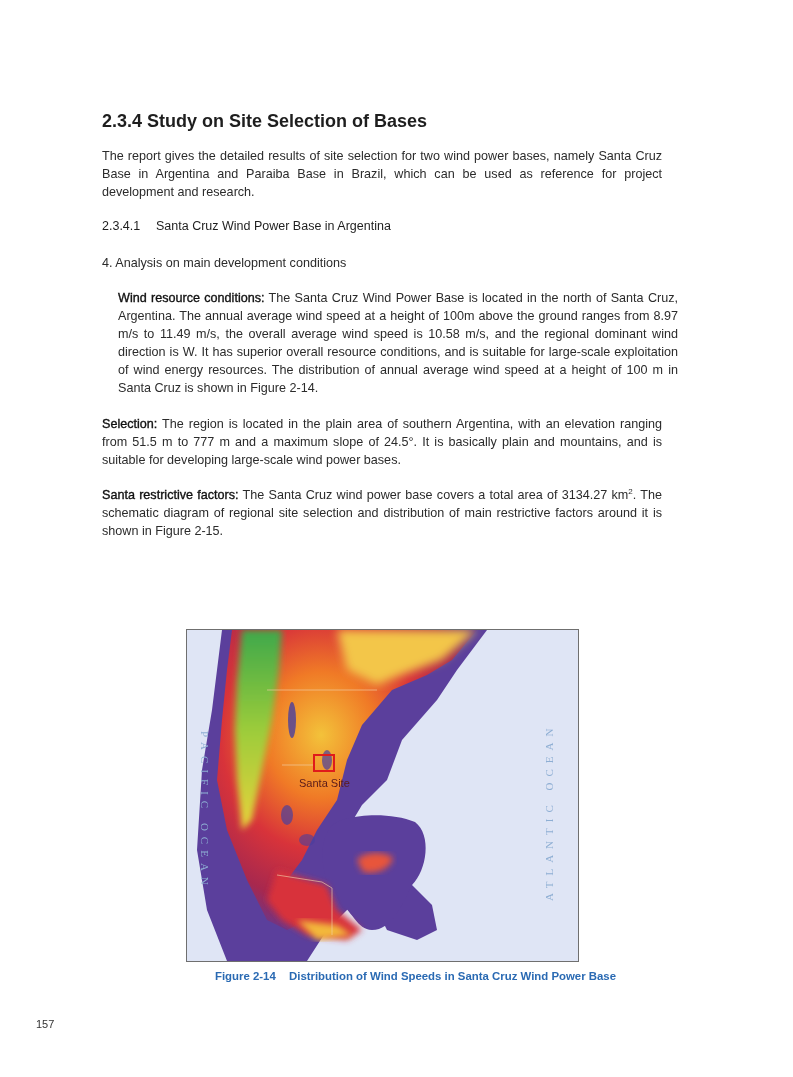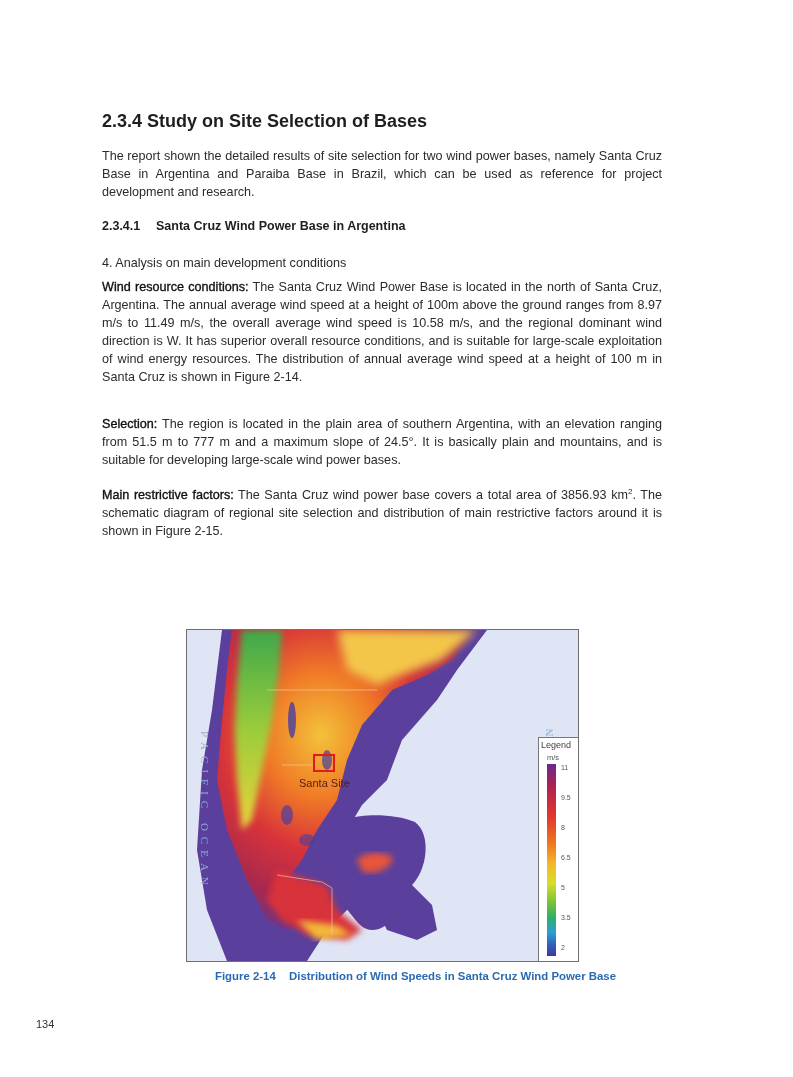--- a/index.html
+++ b/index.html
@@ -3,30 +3,30 @@
 <meta charset="utf-8">
 <style>
   html, body { margin: 0; padding: 0; }
   body {
     width: 793px; height: 1077px; background: #ffffff; position: relative;
     font-family: "Liberation Sans", sans-serif; color: #2b2b2b; overflow: hidden;
   }
   .content { position: absolute; left: 102px; width: 560px; top: 0; }
   .h3 { position: absolute; top: 111px; left: 0; font-size: 18px; font-weight: bold; color: #1e1e1e; white-space: nowrap; }
   .h3 .num { display: inline-block; width: 45px; }
-  .h4 { position: absolute; top: 219px; left: 0; font-size: 12.5px; font-weight: bold; color: #1e1e1e; white-space: nowrap; }
+  .h4 { position: absolute; top: 219px; left: 0; font-size: 12.5px; font-weight: normal; color: #1e1e1e; white-space: nowrap; }
   .h4 .num { display: inline-block; width: 54px; }
   .para {
     position: absolute; left: 0; width: 560px; font-size: 12.6px; line-height: 18px;
     text-align: justify; color: #2b2b2b; margin: 0;
   }
   .para b { font-weight: normal; color: #111; -webkit-text-stroke: 0.35px #111; }
   .p1 { top: 147px; }
   .sub { top: 254px; }
-  .p2 { top: 278px; }
+  .p2 { top: 289px; margin-left: 16px; }
   .p3 { top: 415px; }
   .p4 { top: 486px; }
   sup { font-size: 8px; line-height: 0; vertical-align: super; }
 
   .figure {
     position: absolute; left: 186px; top: 629px; width: 391px; height: 331px;
     border: 1px solid #6f6f6f; background: #dfe5f5; overflow: hidden;
   }
   .figure svg { position: absolute; left: 0; top: 0; }
   .ocean-label {
@@ -56,32 +56,32 @@
   .caption .fig-num { display: inline-block; width: 74px; }
   .page-number { position: absolute; left: 36px; top: 1018px; font-size: 11px; color: #333; }
 </style>
 </head>
 <body>
 
 <div class="content">
   <div class="h3">
     <span class="num">2.3.4</span><span>Study on Site Selection of Bases</span>
   </div>
-  <p class="para p1">The report shown the detailed results of site selection for two wind power bases, namely Santa Cruz Base in Argentina and Paraiba Base in Brazil, which can be used as reference for project development and research.</p>
+  <p class="para p1">The report gives the detailed results of site selection for two wind power bases, namely Santa Cruz Base in Argentina and Paraiba Base in Brazil, which can be used as reference for project development and research.</p>
 
   <div class="h4">
     <span class="num">2.3.4.1</span><span>Santa Cruz Wind Power Base in Argentina</span>
   </div>
   <p class="para sub">4. Analysis on main development conditions</p>
 
   <p class="para p2"><b>Wind resource conditions:</b><span> The Santa Cruz Wind Power Base is located in the north of Santa Cruz, Argentina. The annual average wind speed at a height of 100m above the ground ranges from 8.97 m/s to 11.49 m/s, the overall average wind speed is 10.58 m/s, and the regional dominant wind direction is W. It has superior overall resource conditions, and is suitable for large-scale exploitation of wind energy resources. The distribution of annual average wind speed at a height of 100 m in Santa Cruz is shown in Figure 2-14.</span></p>
 
   <p class="para p3"><b>Selection:</b><span> The region is located in the plain area of southern Argentina, with an elevation ranging from 51.5 m to 777 m and a maximum slope of 24.5°. It is basically plain and mountains, and is suitable for developing large-scale wind power bases.</span></p>
 
-  <p class="para p4"><b>Main restrictive factors:</b><span> The Santa Cruz wind power base covers a total area of 3856.93 km</span><sup>2</sup><span>. The schematic diagram of regional site selection and distribution of main restrictive factors around it is shown in Figure 2-15.</span></p>
+  <p class="para p4"><b>Santa restrictive factors:</b><span> The Santa Cruz wind power base covers a total area of 3134.27 km</span><sup>2</sup><span>. The schematic diagram of regional site selection and distribution of main restrictive factors around it is shown in Figure 2-15.</span></p>
 </div>
 
 <div class="figure">
   <svg width="391" height="331" viewBox="0 0 391 331">
     <defs>
       <radialGradient id="mainland" cx="40%" cy="35%" r="70%">
         <stop offset="0%" stop-color="#f3c23a"></stop>
         <stop offset="30%" stop-color="#f07a26"></stop>
         <stop offset="55%" stop-color="#d8333a"></stop>
         <stop offset="80%" stop-color="#a8284e"></stop>
@@ -122,31 +122,19 @@
     <polyline points="80,60 190,60" fill="none" stroke="#f2d0a8" stroke-width="0.8" opacity="0.8"></polyline>
     <polyline points="95,135 128,135" fill="none" stroke="#f2d0a8" stroke-width="0.8" opacity="0.8"></polyline>
     <polyline points="90,245 135,252 145,258 145,305" fill="none" stroke="#f2d0a8" stroke-width="0.8" opacity="0.8"></polyline>
   </svg>
 
   <div class="ocean-label pacific">PACIFIC OCEAN</div>
   <div class="ocean-label atlantic">ATLANTIC OCEAN</div>
   <div class="santa-box"></div>
   <div class="santa-label">Santa Site</div>
 
-  <div class="legend">
-    <div class="title">Legend</div>
-    <div class="unit">m/s</div>
-    <div class="bar"></div>
-    <div class="tick" style="top:26px">11</div>
-    <div class="tick" style="top:56px">9.5</div>
-    <div class="tick" style="top:86px">8</div>
-    <div class="tick" style="top:116px">6.5</div>
-    <div class="tick" style="top:146px">5</div>
-    <div class="tick" style="top:176px">3.5</div>
-    <div class="tick" style="top:206px">2</div>
-  </div>
 </div>
 
 <div class="caption">
   <span class="fig-num">Figure 2-14</span><span>Distribution of Wind Speeds in Santa Cruz Wind Power Base</span>
 </div>
 
-<div class="page-number">134</div>
+<div class="page-number">157</div>
 
 </body></html>

